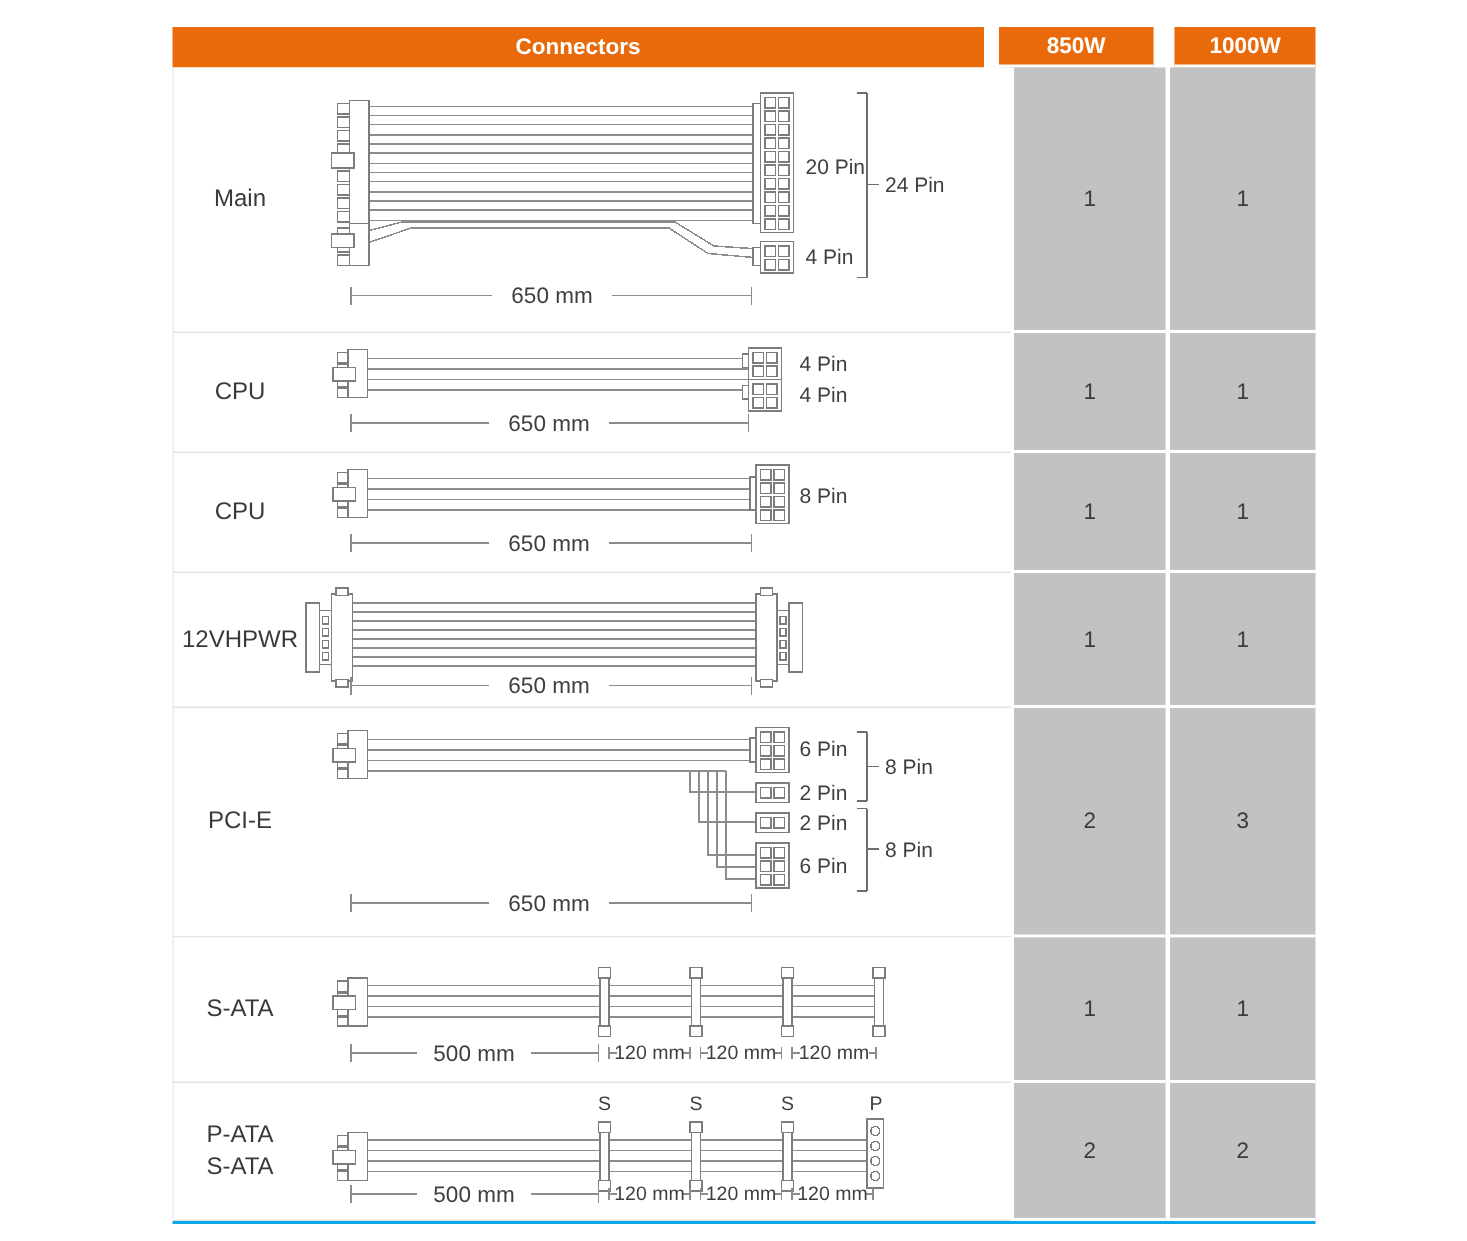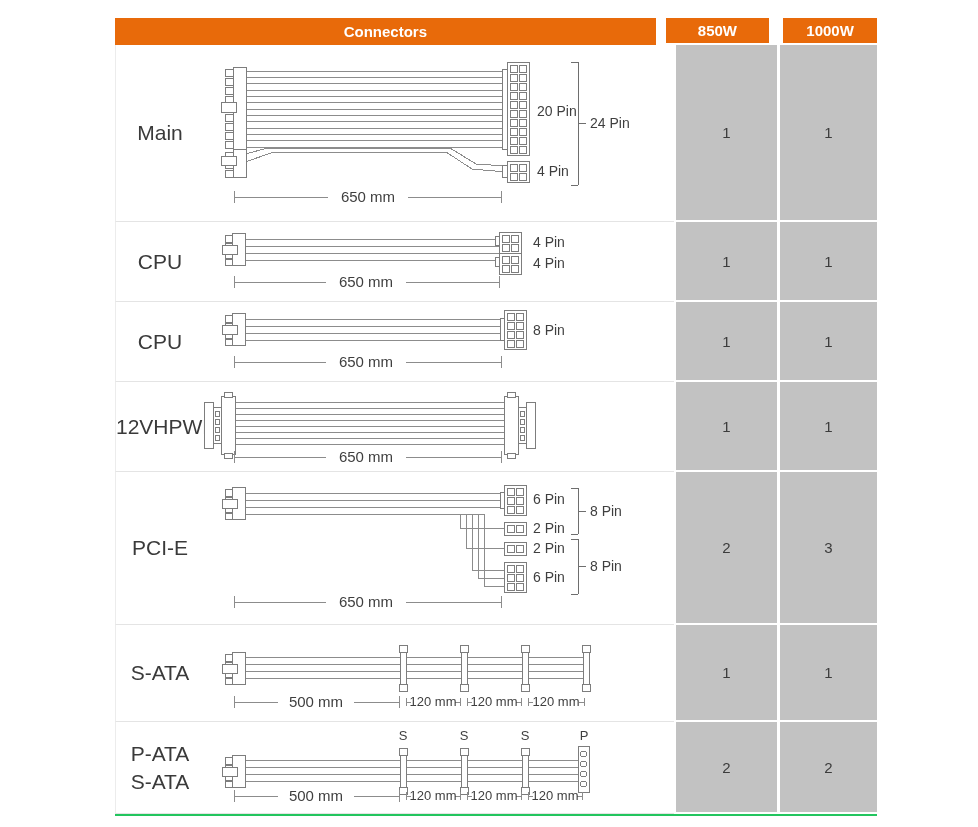--- a/index.html
+++ b/index.html
@@ -1,31 +1,31 @@
 <!DOCTYPE html>
 <html><head>
 <meta charset="utf-8">
 <style>
   html,body{margin:0;padding:0;background:#fff;font-family:"Liberation Sans","DejaVu Sans",sans-serif;}
   *{box-sizing:border-box;}
   .page{width:978px;height:827px;background:#fff;overflow:hidden;}
-  .spec-table{margin:18px 0 0 115px;width:762px;border-bottom:2px solid #22c55e;}
+  .spec-table{margin:18px 0 0 115px;width:762px;border-bottom:2px solid #0ea5e9;}
   .trow{display:flex;}
   .cell-conn{width:559px;position:relative;background:#fff;border-left:1px solid #ececec;border-bottom:1px solid #e4e4e4;}
   .cell-val{width:101px;margin-left:2px;background:#c2c2c2;display:flex;align-items:center;justify-content:center;
             font-size:15px;color:#3c3c3c;border-bottom:2px solid #fff;}
   .cell-val.last{width:97px;margin-left:3px;}
   .hrow .cell-h{background:#e86a0a;color:#fff;font-weight:700;font-size:15px;display:flex;align-items:center;justify-content:center;height:27px;}
   .hrow .ch-conn{width:559px;}
   .hrow .ch-val{width:107px;margin-left:10px;border-bottom:2px solid #fff;}
   .hrow .ch-val.last{width:97px;margin-left:14px;}
   .r1{height:177px;} .r2{height:80px;} .r3{height:80px;} .r4{height:90px;}
   .r5{height:153px;} .r6{height:97px;} .r7{height:92px;}
   .row-label{position:absolute;left:0;top:50%;transform:translateY(-50%);width:88px;text-align:center;
-             font-size:21px;color:#3a3a3a;line-height:1.35;}
+             font-size:16px;color:#3a3a3a;line-height:1.35;}
   svg.diagram{position:absolute;left:0;top:0;shape-rendering:crispEdges;}
   .pin{fill:#fff;stroke:#7d7d7d;stroke-width:1;}
   .wire{stroke:#8c8c8c;stroke-width:1;fill:none;}
   .dim{stroke:#8c8c8c;stroke-width:1;fill:none;}
   .brk{stroke:#6e6e6e;stroke-width:1;fill:none;}
   svg text{font-family:"Liberation Sans","DejaVu Sans",sans-serif;font-size:14px;fill:#3f3f3f;shape-rendering:auto;}
   text.dimtxt{font-size:15px;}
   text.dimtxt-sm{font-size:13px;}
   text.conn-letter{font-size:13px;}
 </style>

